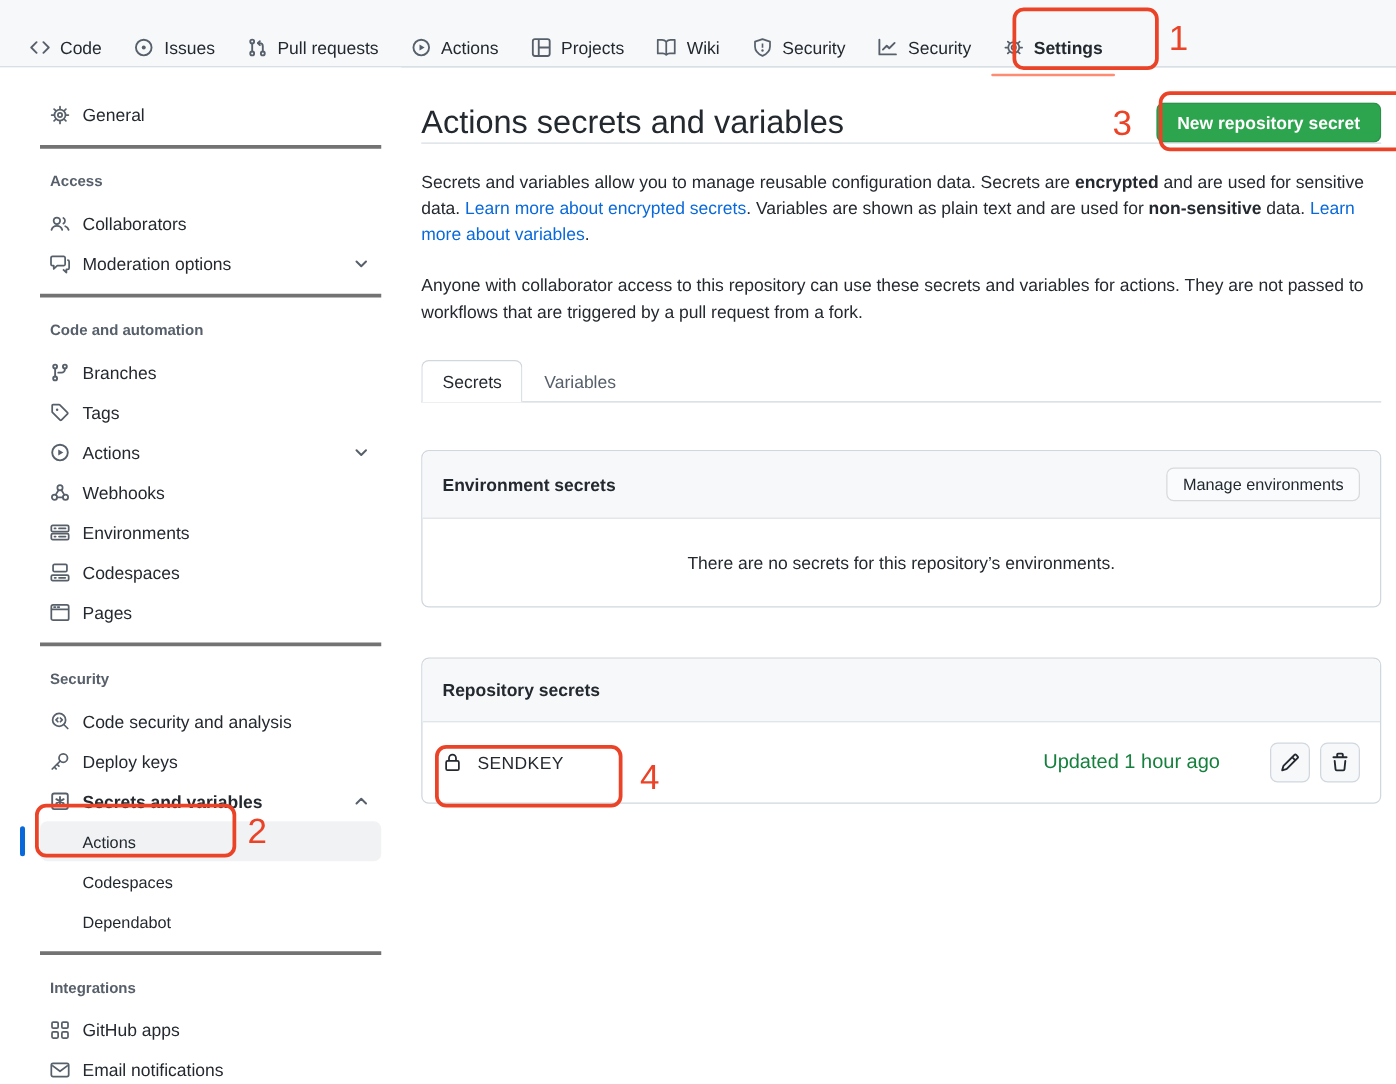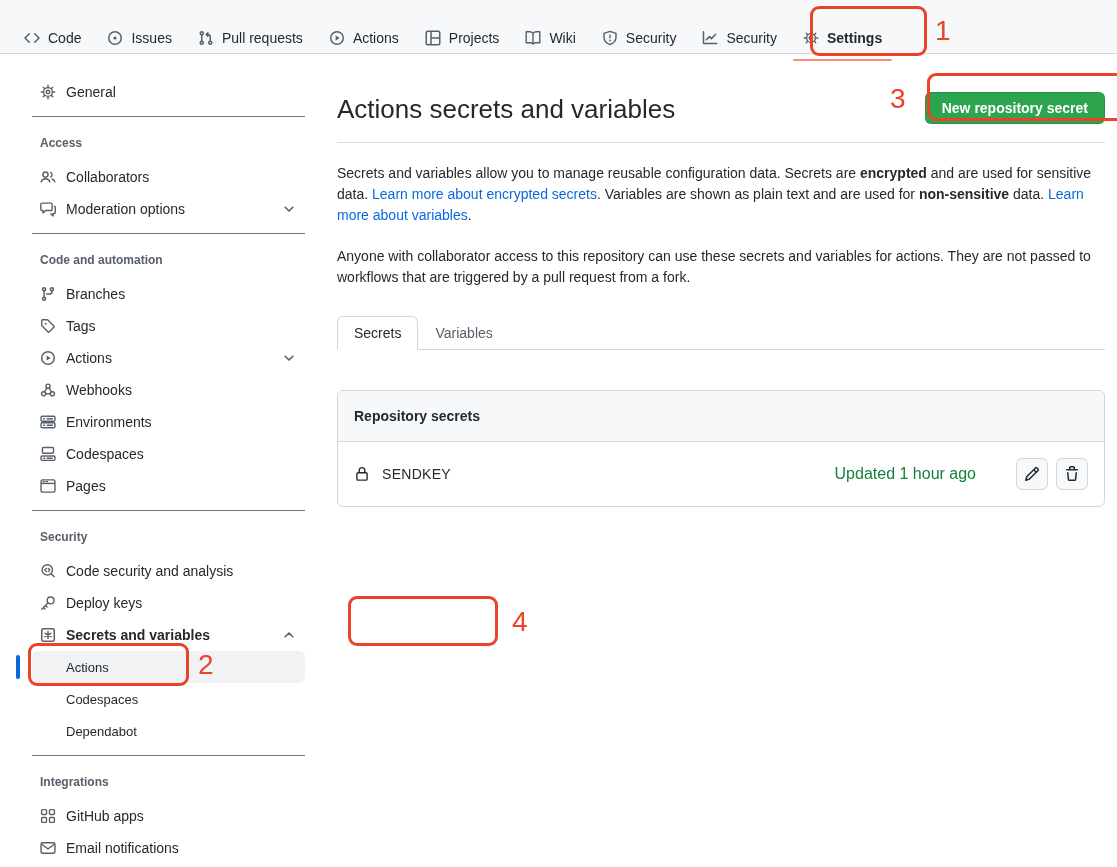--- a/index.html
+++ b/index.html
@@ -14,34 +14,34 @@
   .nav-item { position:relative; display:flex; align-items:center; gap:8px; height:30px; cursor:pointer; }
   .nav-item .nav-label { font-size:14px; color:#24292f; white-space:nowrap; }
   .nav-item.active .nav-label { font-weight:700; }
   .nav-item .underline { position:absolute; left:-10px; right:-10px; bottom:-8px; height:2px;
     background:#fd8c73; border-radius:2px; }
   .icn { display:inline-flex; width:16px; height:16px; color:#57606a; flex:none; }
   .icn svg { width:16px; height:16px; display:block; }
 
   
   .sidebar { position:absolute; left:0; top:54px; width:321px; padding:22px 16px 0 32px; background:#fff; }
-  .sb-section + .sb-section { margin-top:8px; border-top:1px solid #737373; padding-top:8px; }
+  .sb-section + .sb-section { margin-top:8px; border-top:3px solid #737373; padding-top:8px; }
   .sb-label { height:20px; margin:8px 0; padding-left:8px; font-size:12px; font-weight:700; color:#57606a; display:flex; align-items:center; }
   .sb-item { position:relative; height:32px; display:flex; align-items:center; gap:10px;
     padding-left:8px; padding-right:8px; border-radius:6px; font-size:14px; cursor:pointer; }
   .sb-item.bold { font-weight:700; }
   .sb-item .chev { margin-left:auto; }
   .sb-item.sub { padding-left:34px; font-size:13px; }
   .sb-item.sub.sel { background:rgba(208,215,222,.32); }
   .sb-item.sub.sel .bar { position:absolute; left:-16px; top:4px; bottom:4px; width:4px; border-radius:2px; background:#0969da; }
 
   
   .content { position:absolute; left:337px; top:54px; width:768px; }
-  .subhead { display:flex; align-items:flex-start; justify-content:space-between;
-    margin-top:38px; padding-bottom:16px; border-bottom:1px solid #d8dee4; }
+  .subhead { display:flex; align-items:flex-end; justify-content:space-between;
+    margin-top:26px; padding-bottom:0; border-bottom:1px solid #d8dee4; }
   .subhead h2 { font-size:26px; font-weight:400; line-height:34px; color:#24292f; }
   .btn-primary { height:32px; padding:0 16px; background:#2da44e; color:#fff; border:1px solid rgba(27,31,36,.15);
     border-radius:6px; font-size:14px; font-weight:700; font-family:inherit; cursor:pointer; white-space:nowrap; }
   .intro { margin-top:20px; font-size:14px; line-height:21px; color:#24292f; }
   .intro .b { font-weight:700; }
   .intro .link { color:#0969da; text-decoration:none; cursor:pointer; }
 
   .tabnav { margin-top:28px; display:flex; border-bottom:1px solid #d0d7de; }
   .tab { padding:8px 16px; font-size:14px; color:#57606a; border:1px solid transparent; margin-bottom:-1px;
     border-radius:6px 6px 0 0; cursor:pointer; }
@@ -409,20 +409,27 @@
     </div>
 
     <p class="intro"><span>Secrets and variables allow you to manage reusable configuration data. Secrets are </span><span class="b">encrypted</span><span> and are used for sensitive data. </span><a class="link" href="#">Learn more about encrypted secrets</a><span>. Variables are shown as plain text and are used for </span><span class="b">non-sensitive</span><span> data. </span><a class="link" href="#">Learn more about variables</a><span>.</span></p>
     <p class="intro">Anyone with collaborator access to this repository can use these secrets and variables for actions. They are not passed to workflows that are triggered by a pull request from a fork.</p>
 
     <div class="tabnav">
       <div class="tab active">Secrets</div>
       <div class="tab">Variables</div>
     </div>
 
+    <section class="card">
+      <div class="card-header">
+        <span class="card-title">Environment secrets</span>
+        <button class="btn-default">Manage environments</button>
+      </div>
+      <div class="card-empty">There are no secrets for this repository’s environments.</div>
+    </section>
 
     <section class="card repo">
       <div class="card-header">
         <span class="card-title">Repository secrets</span>
       </div>
       <div class="secret-row">
         <span class="icn">
             <svg viewBox="0 0 16 16" style="width:16px;height:16px;display:block">
               <g fill="none" stroke="currentColor" stroke-width="1.4">
                 <rect x="2.9" y="6.7" width="10.2" height="7.4" rx="1.2"></rect>

